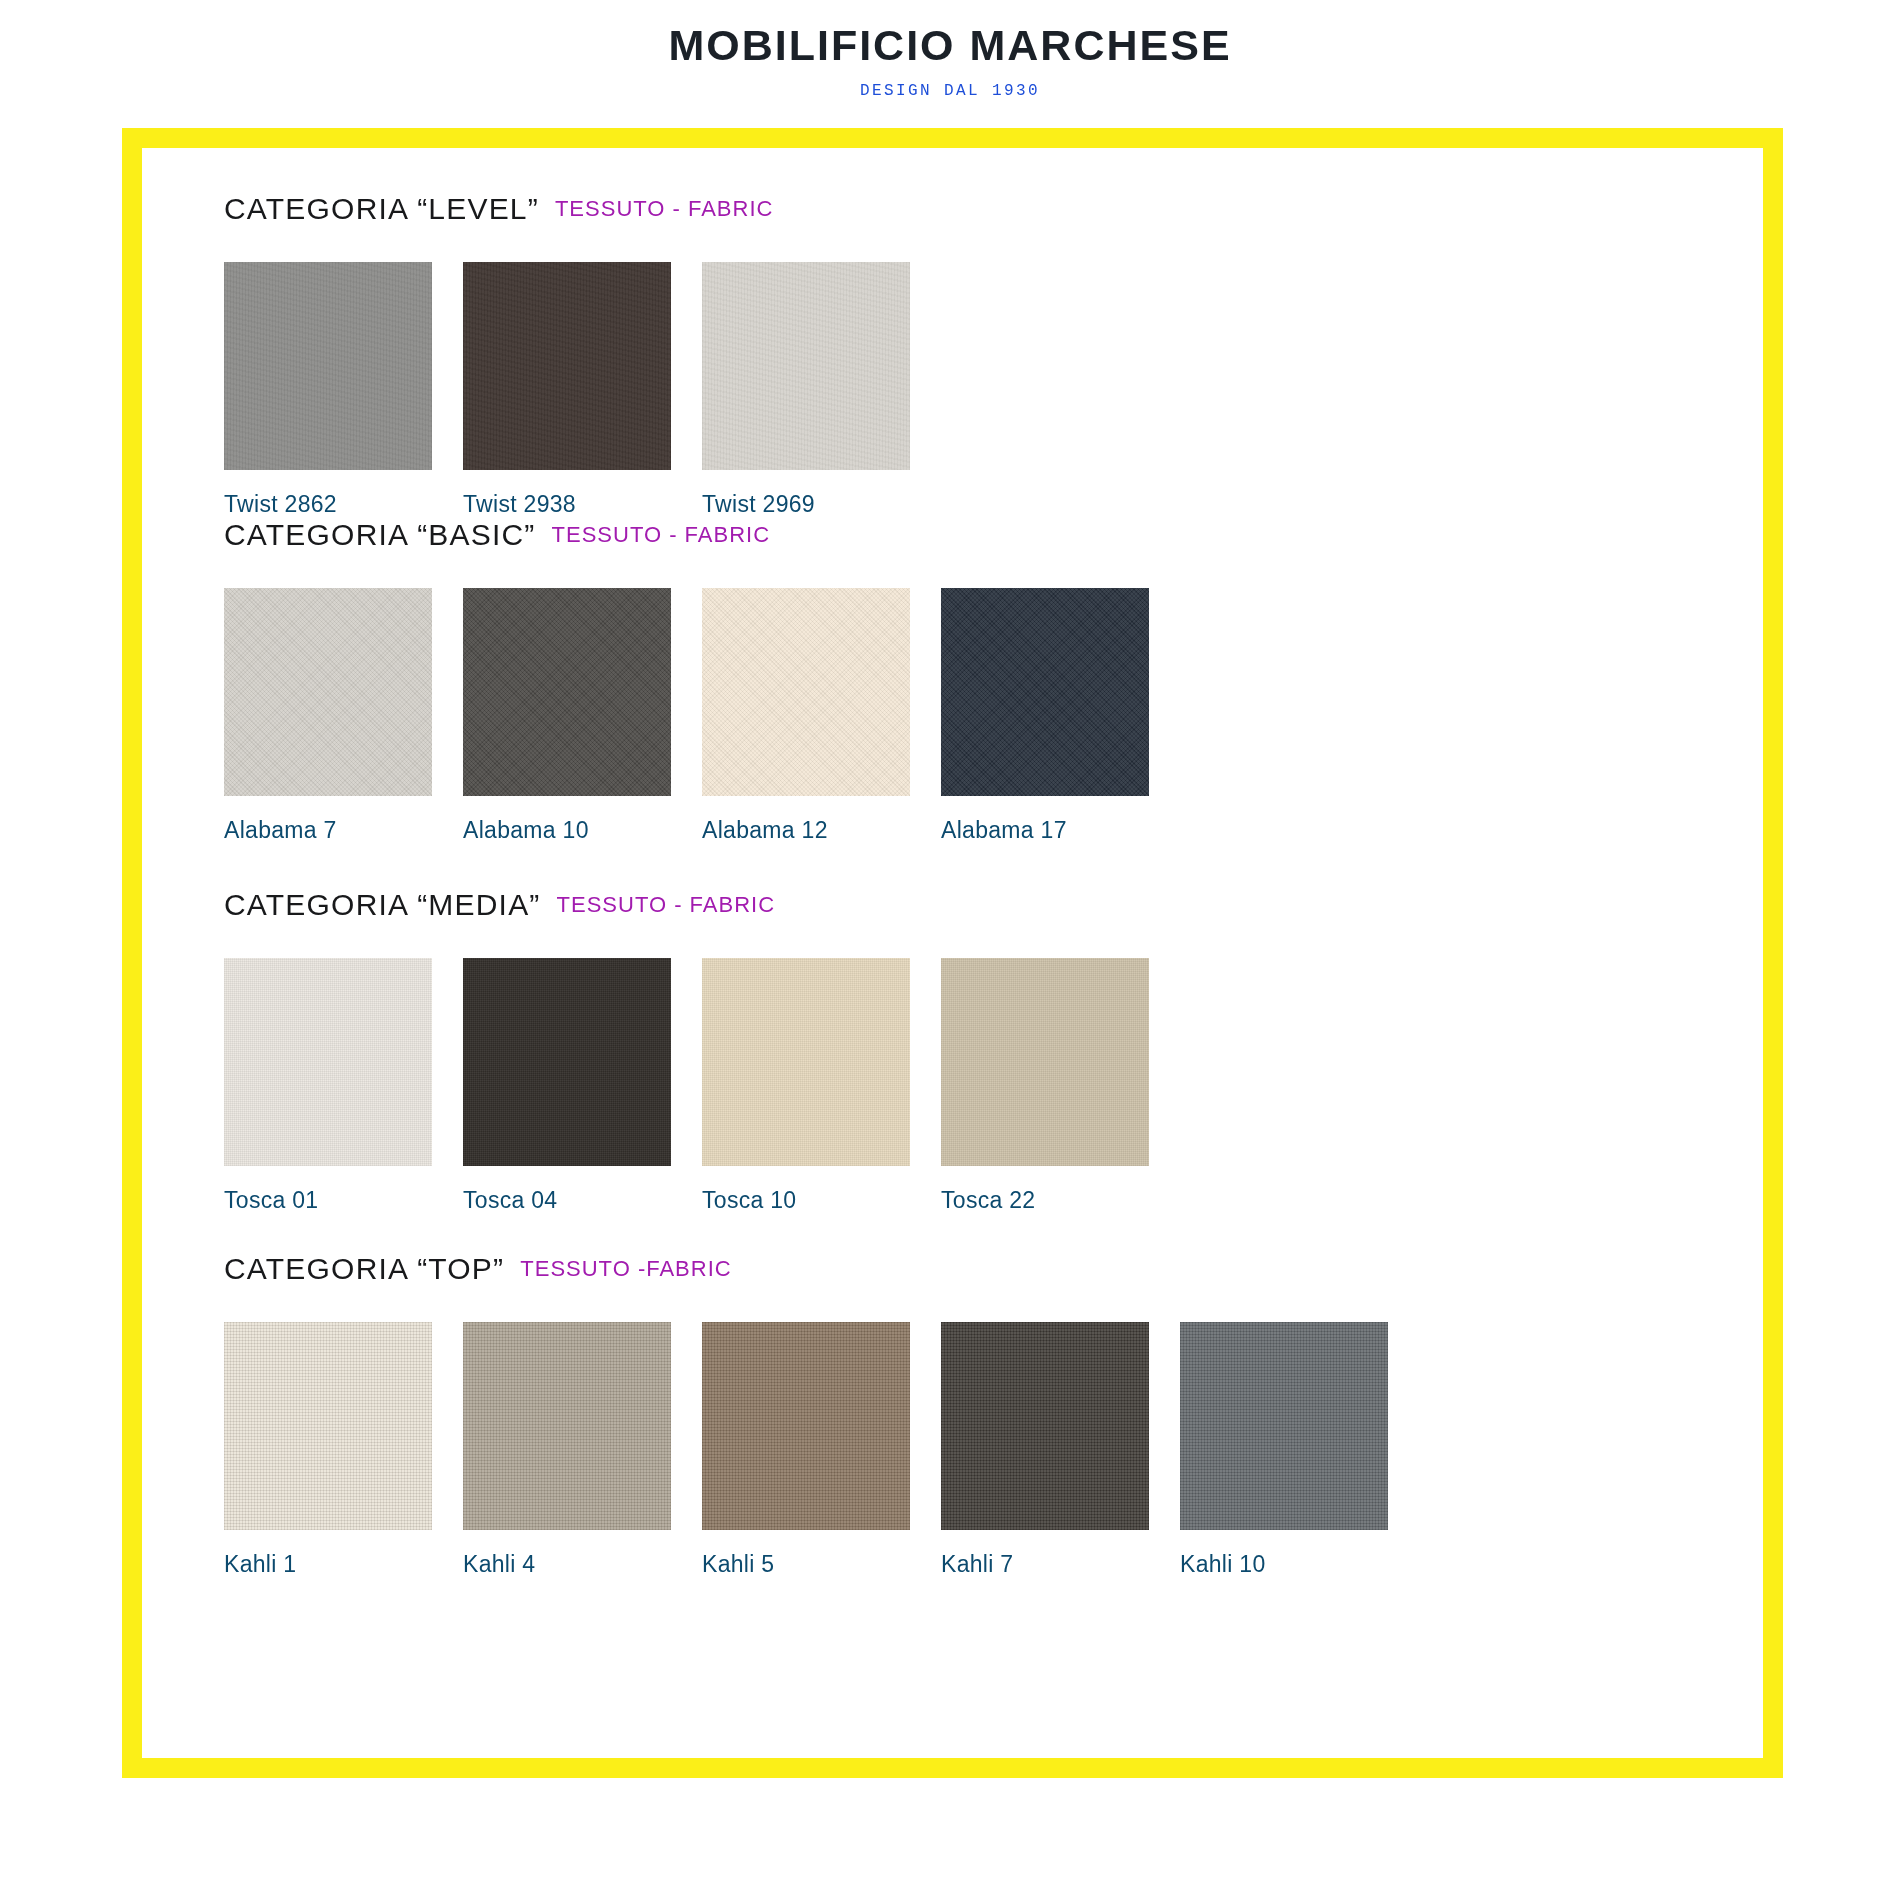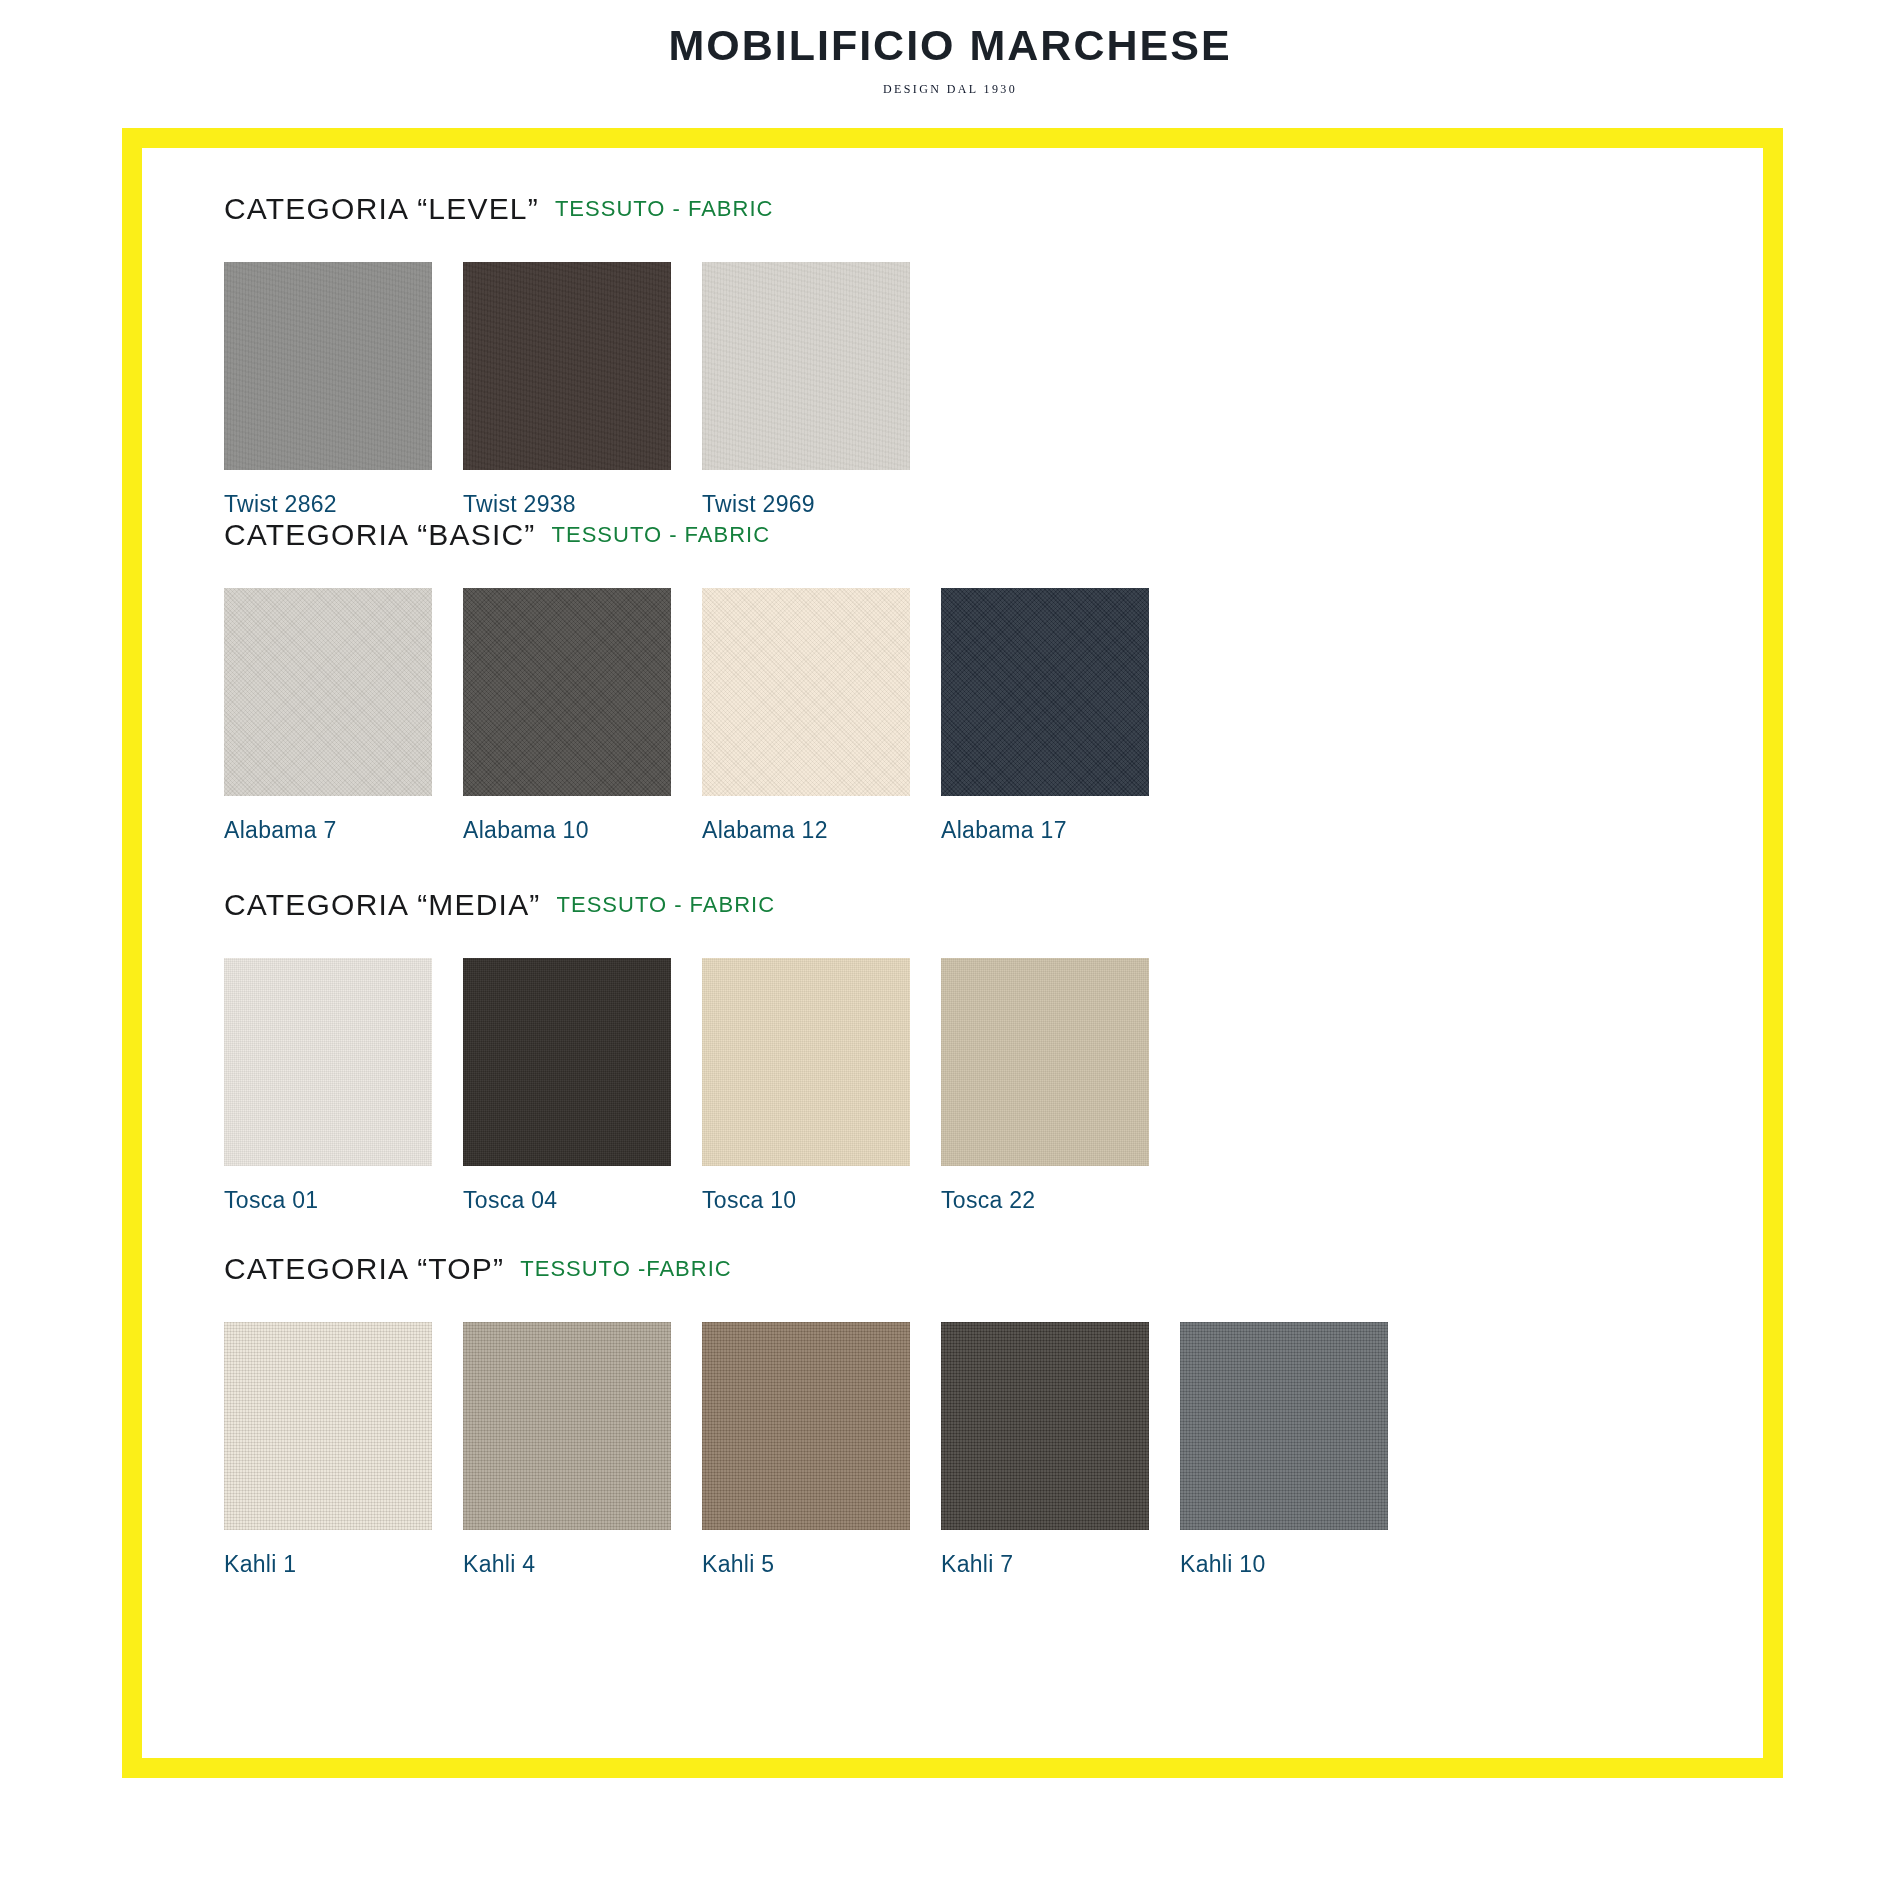--- a/index.html
+++ b/index.html
@@ -25,25 +25,25 @@
   .brand-title {
     font-family: "Liberation Sans", sans-serif;
     font-size: 43px;
     font-weight: 700;
     letter-spacing: 2.0px;
     color: #1b2128;
     line-height: 1.0;
   }
   .brand-sub {
     margin-top: 15px;
-    font-family: Liberation Serif, serif;
-    font-size: 12px;
+    font-family: Liberation Mono, monospace;
+    font-size: 16px;
     font-weight: 400;
     letter-spacing: 2.4px;
-    color: #0f172a;
+    color: #1d4ed8;
   }
 
   
   .frame {
     position: absolute;
     left: 122px;
     top: 128px;
     width: 1661px;
     height: 1650px;
     border: 20px solid #FBEF18;
@@ -72,21 +72,21 @@
   .section-cat {
     font-size: 30px;
     font-weight: 400;
     letter-spacing: 1.2px;
     color: #18191b;
   }
   .section-type {
     font-size: 22px;
     font-weight: 400;
     letter-spacing: 1.0px;
-    color: #15803d;
+    color: #a21caf;
     margin-left: 16px;
   }
 
   .swatch-row {
     display: flex;
     padding-left: 32px;
     margin-top: 36px;
   }
   .swatch-cell {
     margin-right: 31px;

